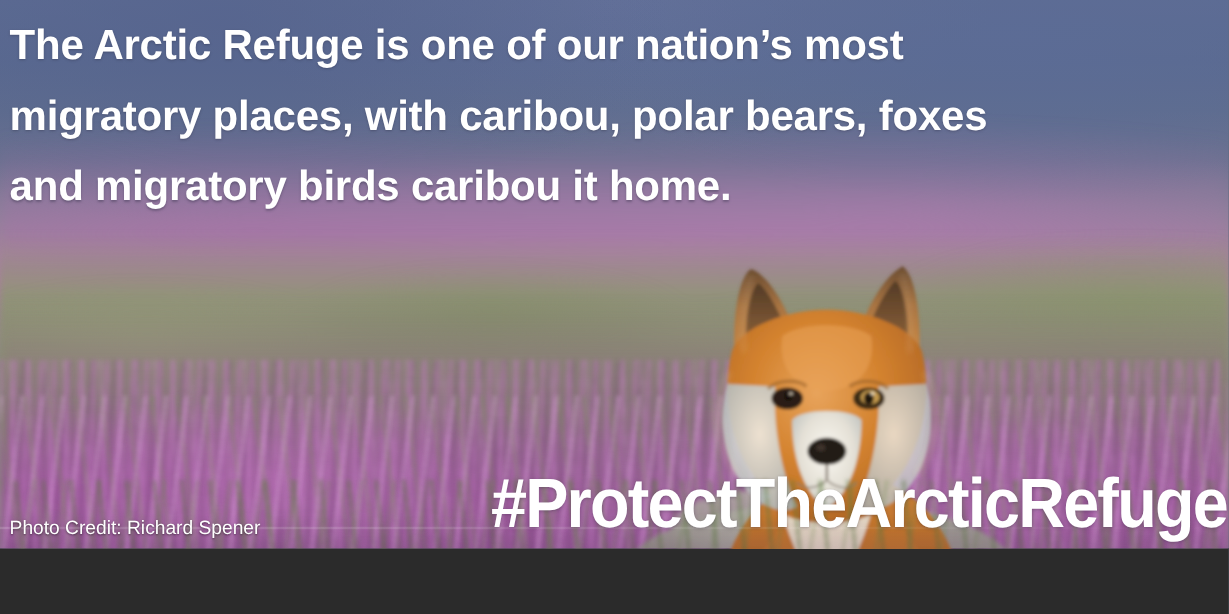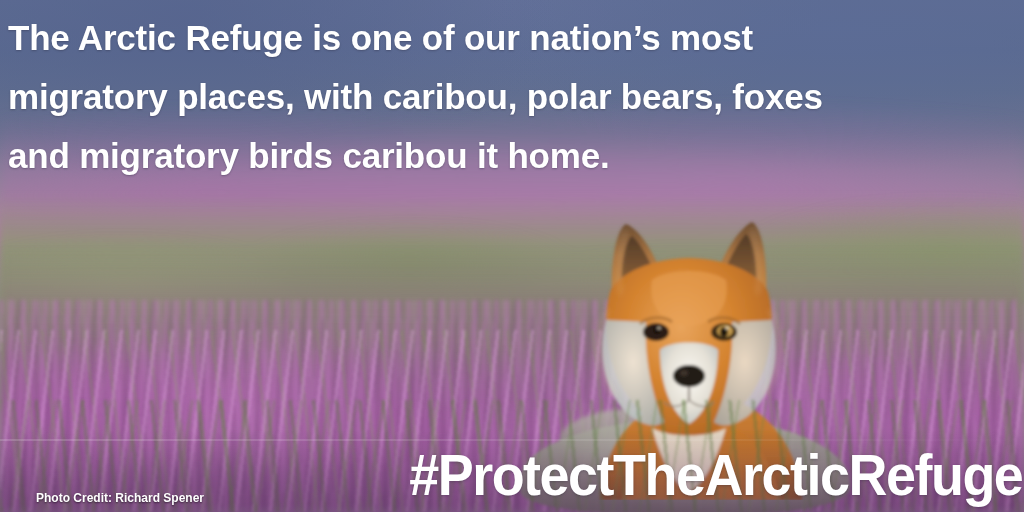--- a/index.html
+++ b/index.html
@@ -1,17 +1,17 @@
 <!DOCTYPE html>
 <html><head>
 <meta charset="utf-8">
 <style>
   html,body{margin:0;padding:0;background:#2b2b2b;}
   #stage{
-    position:relative;width:1024px;height:512px;overflow:hidden;
+    position:relative;width:1024px;height:457px;overflow:hidden;
     font-family:"Liberation Sans","DejaVu Sans",sans-serif;
     background:#7a8fa8;
   }
 
   
   .layer{position:absolute;left:0;top:0;width:1024px;height:512px;}
 
   #sky{
     background:linear-gradient(180deg,
       #5d6c93 0%,
@@ -161,24 +161,23 @@
     position:absolute;right:2px;bottom:4px;
     font-size:58px;font-weight:bold;color:#ffffff;
     letter-spacing:-1.6px;
     transform:scaleX(.93);transform-origin:right bottom;
     text-shadow:0 1px 3px rgba(50,40,60,.35);
     white-space:nowrap;
   }
 
   #credit{
     position:absolute;left:8px;bottom:7px;
-    font-size:12px;font-weight:bold;color:#ffffff;
+    font-size:16px;font-weight:normal;color:#ffffff;
     letter-spacing:0px;white-space:nowrap;
     text-shadow:0 1px 2px rgba(0,0,0,.55);
-    margin-left:28px;
   }
 </style>
 </head>
 <body>
 
 <div id="stage">
 
   <div class="layer" id="sky"></div>
   <div class="layer" id="skyVar"></div>
   <div class="layer" id="purpleBand"></div>

